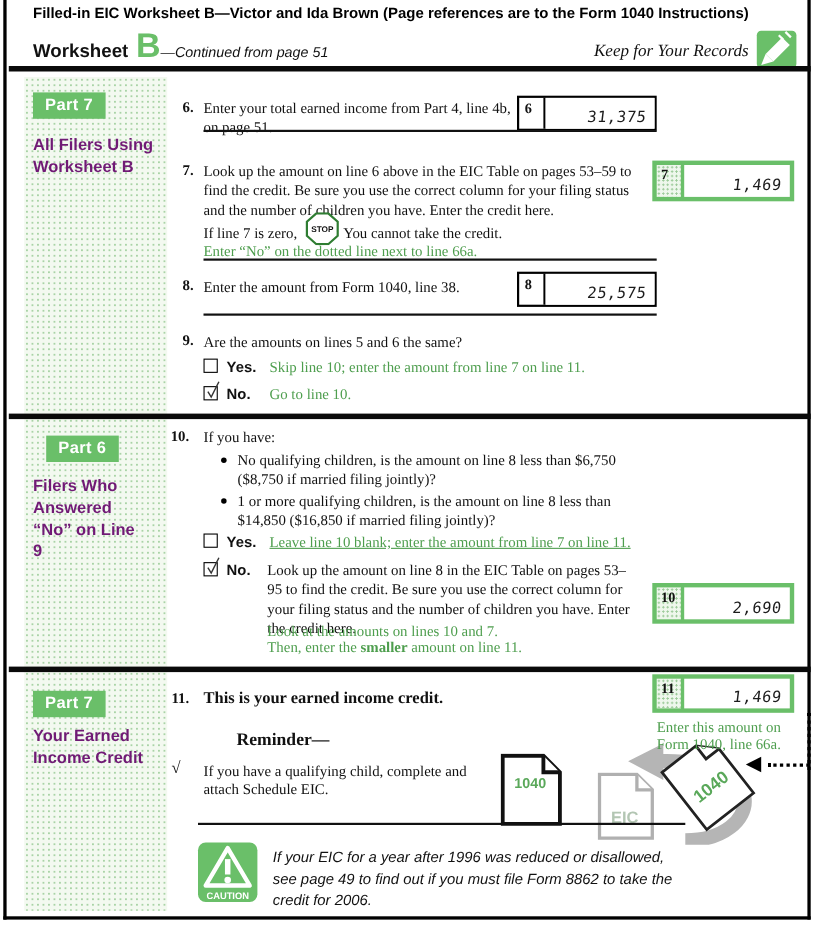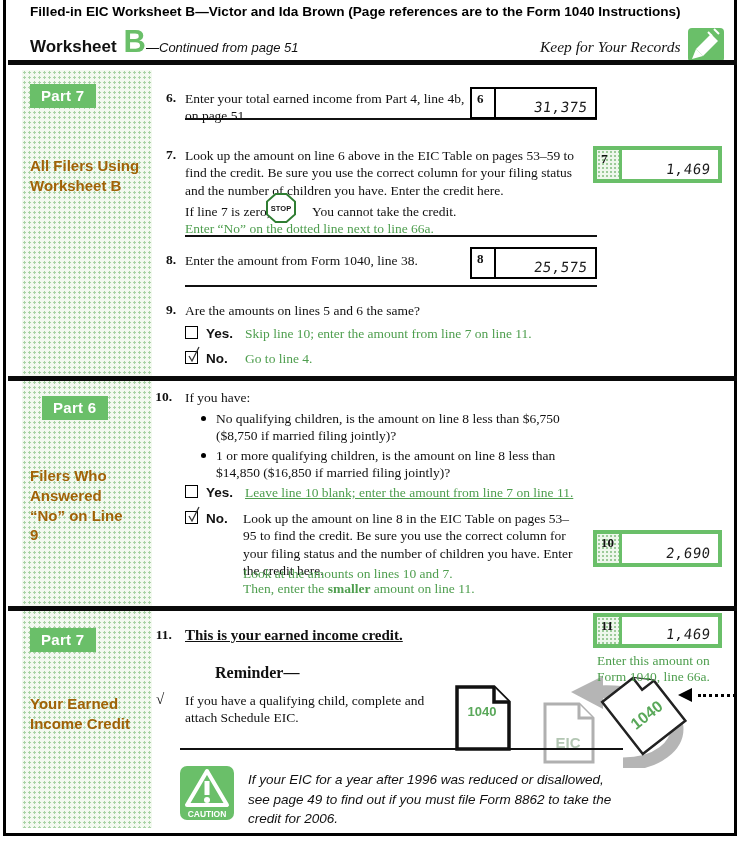--- a/index.html
+++ b/index.html
@@ -21,21 +21,21 @@
     background-size:5px 5px;
   }
   .sidebar { position:absolute; left:22px; top:70px; width:130px; height:758px; z-index:1; }
   .part-badge {
     position:absolute; z-index:2; background:var(--accent); color:#fff;
     font-family:"Liberation Sans", sans-serif; font-weight:bold; font-size:15px;
     padding:3px 11px 4px 11px; letter-spacing:0.3px;
   }
   .part-heading {
     position:absolute; z-index:2; font-family:"Liberation Sans", sans-serif;
-    font-weight:bold; font-size:15px; line-height:1.32; color:#a16207;margin-top:34px;
+    font-weight:bold; font-size:15px; line-height:1.32; color:#701a75;
   }
   
   .doc-title { position:absolute; left:30px; top:4px; font-family:"Liberation Sans", sans-serif; font-weight:bold; font-size:13.6px; color:#000; }
   .ws-row { position:absolute; left:30px; top:24px; display:flex; align-items:baseline; }
   .ws-word { font-family:"Liberation Sans", sans-serif; font-weight:bold; font-size:17px; }
   .ws-letter { font-family:"Liberation Sans", sans-serif; font-weight:bold; font-size:31px; color:var(--accent); margin-left:7px; }
   .ws-cont { font-family:"Liberation Sans", sans-serif; font-style:italic; font-size:13px; }
   .keep { position:absolute; top:38px; left:540px; font-style:italic; font-size:15.5px; }
   .icon-tile { position:absolute; background:var(--accent); border-radius:4px; }
   
@@ -105,21 +105,21 @@
 
   <div class="lnum" style="left:136px; top:147px;">7.</div>
   <div class="t" style="left:185px; top:147px; width:398px;">Look up the amount on line 6 above in the EIC Table on pages 53–59 to find the credit. Be sure you use the correct column for your filing status and the number of children you have. Enter the credit here.</div>
   <div class="gbox" style="left:593px; top:146px; width:129px; height:37px;">
     <div class="gbox-label">7</div>
     <div class="boxval">
         <span class="hand">1,469</span>
       </div>
   </div>
   <div class="t" style="left:185px; top:203px;">If line 7 is zero,</div>
-  <div class="abs" style="left:264px; top:193px; z-index:3;">
+  <div class="abs" style="left:276px; top:193px; z-index:3;">
     <svg width="34" height="30" viewBox="0 0 34 30">
       <polygon points="11.6,1 22.4,1 31,8.6 31,21.4 22.4,29 11.6,29 3,21.4 3,8.6" fill="#fff" stroke="#2f7d32" stroke-width="2"></polygon>
       <text x="17" y="18" text-anchor="middle" font-family="Liberation Sans, sans-serif" font-weight="bold" font-size="7.5" fill="#111">STOP</text>
     </svg>
   </div>
   <div class="t" style="left:312px; top:203px;">You cannot take the credit.</div>
   <div class="t green" style="left:185px; top:220px;">Enter “No” on the dotted line next to line 66a.</div>
   <div class="hline" style="left:185px; top:235px; width:412px;"></div>
 
   <div class="lnum" style="left:136px; top:252px;">8.</div>
@@ -136,21 +136,21 @@
   <div class="t" style="left:185px; top:302px; width:340px;">Are the amounts on lines 5 and 6 the same?</div>
   <div class="cb" style="left:185px; top:326px;"></div>
   <div class="t sansbold" style="left:206px; top:325px;">Yes.</div>
   <div class="t green" style="left:245px; top:325px;">Skip line 10; enter the amount from line 7 on line 11.</div>
   <div class="cb" style="left:185px; top:351px;">
     <svg width="16" height="20" viewBox="0 0 16 20">
         <polyline points="3,11 6,16 13,2" fill="none" stroke="#333" stroke-width="1.3"></polyline>
       </svg>
   </div>
   <div class="t sansbold" style="left:206px; top:350px;">No.</div>
-  <div class="t green" style="left:245px; top:350px;">Go to line 4.</div>
+  <div class="t green" style="left:245px; top:350px;">Go to line 10.</div>
 
   <div class="rule" style="top:376px;"></div>
 
   <div class="part-badge" style="left:42px; top:396px;">Part 6</div>
   <div class="part-heading" style="left:30px; top:432px; width:104px;">Filers Who Answered “No” on Line 9</div>
 
   <div class="lnum" style="left:132px; top:389px;">10.</div>
   <div class="t" style="left:185px; top:389px;">If you have:</div>
 
   <div class="bullet" style="left:201px; top:416px;"></div>
@@ -179,21 +179,21 @@
         <span class="hand">2,690</span>
       </div>
   </div>
 
   <div class="rule" style="top:606px;"></div>
 
   <div class="part-badge" style="left:30px; top:628px;">Part 7</div>
   <div class="part-heading" style="left:30px; top:660px; width:110px;">Your Earned Income Credit</div>
 
   <div class="lnum" style="left:132px; top:627px;">11.</div>
-  <div class="t" style="left:185px; top:626px; font-weight:bold; font-size:15px;text-decoration:underline;">This is your earned income credit.</div>
+  <div class="t" style="left:185px; top:626px; font-weight:bold; font-size:15px;">This is your earned income credit.</div>
   <div class="gbox" style="left:593px; top:613px; width:129px; height:35px;">
     <div class="gbox-label">11</div>
     <div class="boxval">
         <span class="hand">1,469</span>
       </div>
   </div>
   <div class="t green" style="left:597px; top:653px; line-height:1.2;">
     <span style="display:block;">Enter this amount on</span>
     <span style="display:block;">Form 1040, line 66a.</span>
   </div>

